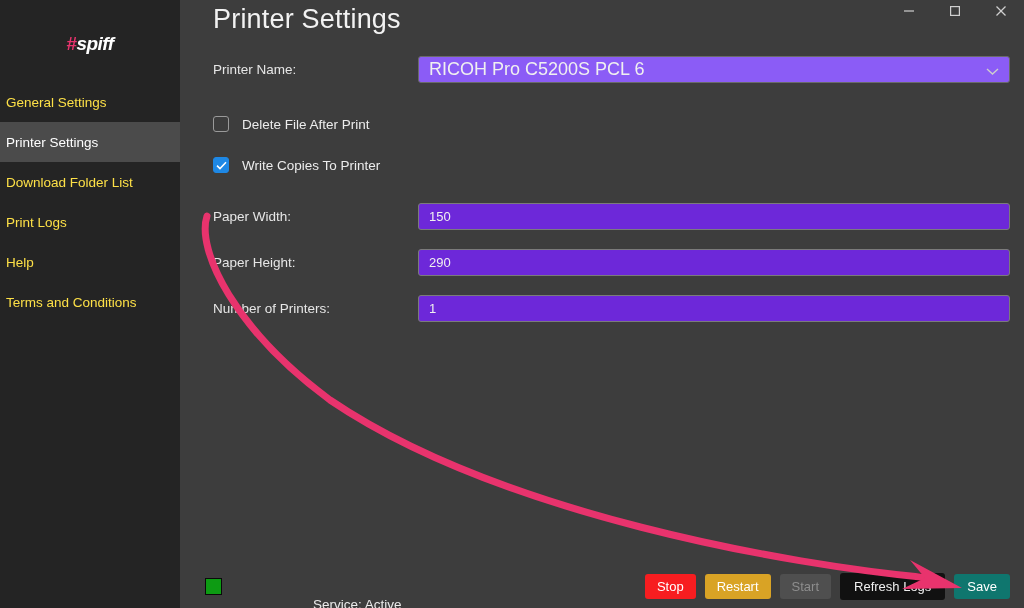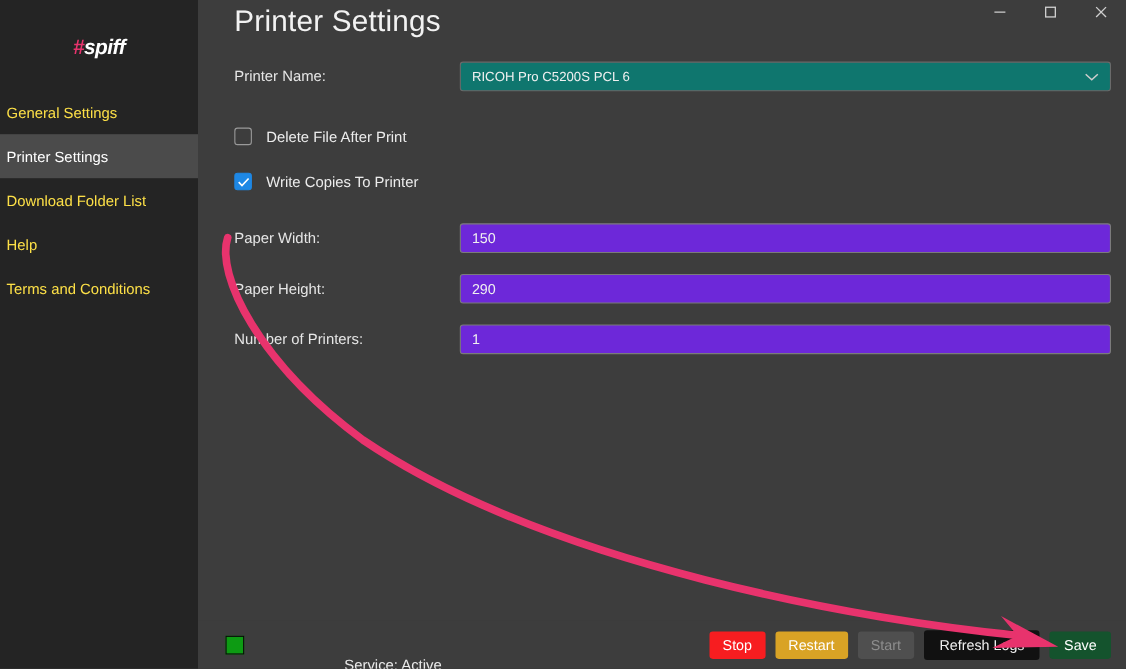--- a/index.html
+++ b/index.html
@@ -115,28 +115,28 @@
     width: 205px;
     flex: 0 0 205px;
     font-size: 13.5px;
     color: #e6e6e6;
   }
 
   .select-box {
     position: relative;
     flex: 1 1 auto;
     height: 27px;
-    background: #0f766e;
+    background: #8b5cf6;
     border: 1px solid #6a6a6a;
     border-radius: 3px;
     display: flex;
     align-items: center;
     padding: 0 10px;
     color: #f0f0f0;
-    font-size: 12px;
+    font-size: 18px;
     cursor: pointer;
   }
   .chev {
     position: absolute;
     right: 10px;
     top: 50%;
     transform: translateY(-50%);
   }
 
   .text-input {
@@ -214,21 +214,21 @@
     cursor: pointer;
     display: flex;
     align-items: center;
     justify-content: center;
     line-height: 1;
   }
   .btn-stop    { background: #f71d20; color: #ffffff; }
   .btn-restart { background: #d9a325; color: #ffffff; }
   .btn-start   { background: #4f4f4f; color: #8d8d8d; cursor: default; }
   .btn-refresh { background: #111111; color: #f0f0f0; padding: 0 14px; height: 27px; }
-  .btn-save    { background: #14532d; color: #ffffff; padding: 0 13px; }
+  .btn-save    { background: #0f766e; color: #ffffff; padding: 0 13px; }
 
   
   .annotation {
     position: absolute;
     top: 0; left: 0;
     width: 1024px;
     height: 608px;
     pointer-events: none;
   }
 </style>
@@ -247,20 +247,23 @@
 
     <div class="nav">
       <div class="nav-item">
         <span>General Settings</span>
       </div>
       <div class="nav-item active">
         <span>Printer Settings</span>
       </div>
       <div class="nav-item">
         <span>Download Folder List</span>
+      </div>
+      <div class="nav-item">
+        <span>Print Logs</span>
       </div>
       <div class="nav-item">
         <span>Help</span>
       </div>
       <div class="nav-item">
         <span>Terms and Conditions</span>
       </div>
     </div>
   </div>
 

